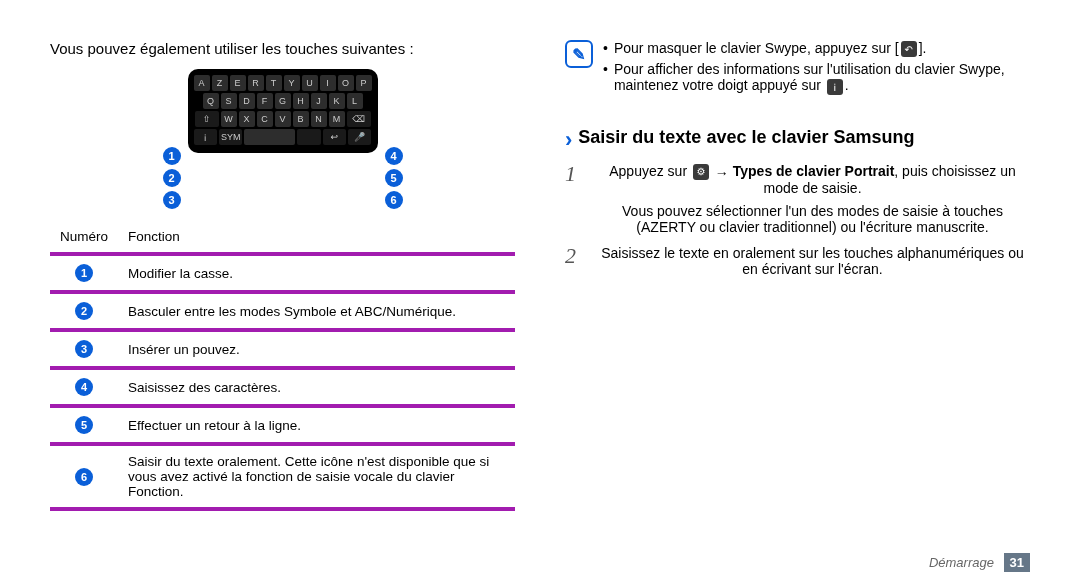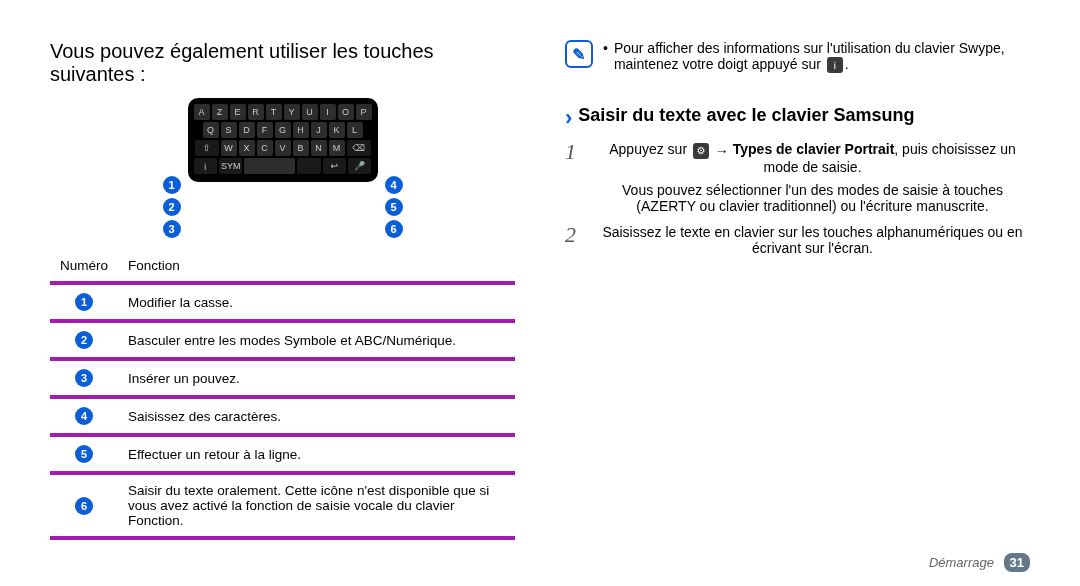--- a/index.html
+++ b/index.html
@@ -14,21 +14,21 @@
     padding: 40px 50px 20px 50px;
     position: relative;
   }
   .col {
     width: 50%;
     display: flex;
     flex-direction: column;
   }
   .col-left { padding-right: 25px; }
   .col-right { padding-left: 25px; }
-  .intro { font-size: 20px; margin-bottom: 12px; }
+  .intro { font-size: 15px; margin-bottom: 12px; }
 
   
   .kbd-wrap { display:flex; flex-direction:column; align-items:center; margin-bottom:14px; }
   .kbd {
     width: 190px;
     background:#000;
     border-radius:10px;
     padding:6px;
     position: relative;
   }
@@ -138,21 +138,21 @@
     font-style:italic;
   }
   .footer .pg {
     display:inline-block;
     background:#678; 
     color:#fff;
     padding:2px 6px;
     margin-left:6px;
     font-style:normal;
     font-weight:bold;
-    border-radius:8px;
+    border-radius:0;
   }
 </style>
 </head>
 <body>
 
 <div class="col col-left">
   <p class="intro">Vous pouvez également utiliser les touches suivantes :</p>
 
   <div class="kbd-wrap">
     <div class="kbd">
@@ -248,41 +248,44 @@
         </tr>
       </tbody>
   </table>
 </div>
 
 <div class="col col-right">
   <div class="note-box">
     <div class="note-icon">✎</div>
     <ul class="note-list">
         <li>
+          <span>Pour masquer le clavier Swype, appuyez sur [<span class="inline-icon">↶</span>].</span>
+        </li>
+        <li>
           <span>Pour afficher des informations sur l'utilisation du clavier Swype, maintenez votre doigt appuyé sur <span class="inline-icon">ℹ</span>.</span>
         </li>
       </ul>
   </div>
 
   <h2 class="section">
     <span>Saisir du texte avec le clavier Samsung</span>
   </h2>
 
   <div id="steps-list">
       <div class="step">
         <div class="step-num">1</div>
         <div class="step-body">
           <div>Appuyez sur <span class="inline-icon">⚙</span> → <b>Types de clavier Portrait</b>, puis choisissez un mode de saisie.</div>
           <div class="sub">Vous pouvez sélectionner l'un des modes de saisie à touches (AZERTY ou clavier traditionnel) ou l'écriture manuscrite.</div>
         </div>
       </div>
       <div class="step">
         <div class="step-num">2</div>
         <div class="step-body">
-          <div>Saisissez le texte en clavier sur les touches alphanumériques ou en écrivant sur l'écran.</div>
+          <div>Saisissez le texte en oralement sur les touches alphanumériques ou en écrivant sur l'écran.</div>
         </div>
       </div>
     </div>
 </div>
 
 <div class="footer">
   <span>Démarrage</span>
   <span class="pg">31</span>
 </div>
 

